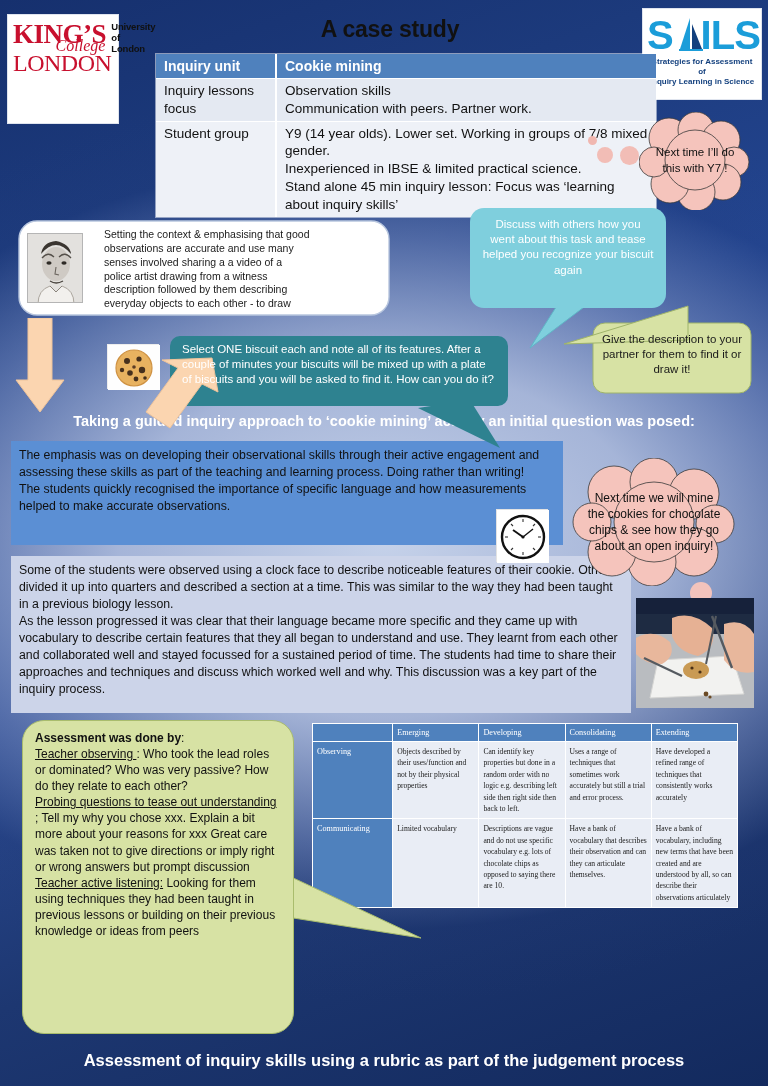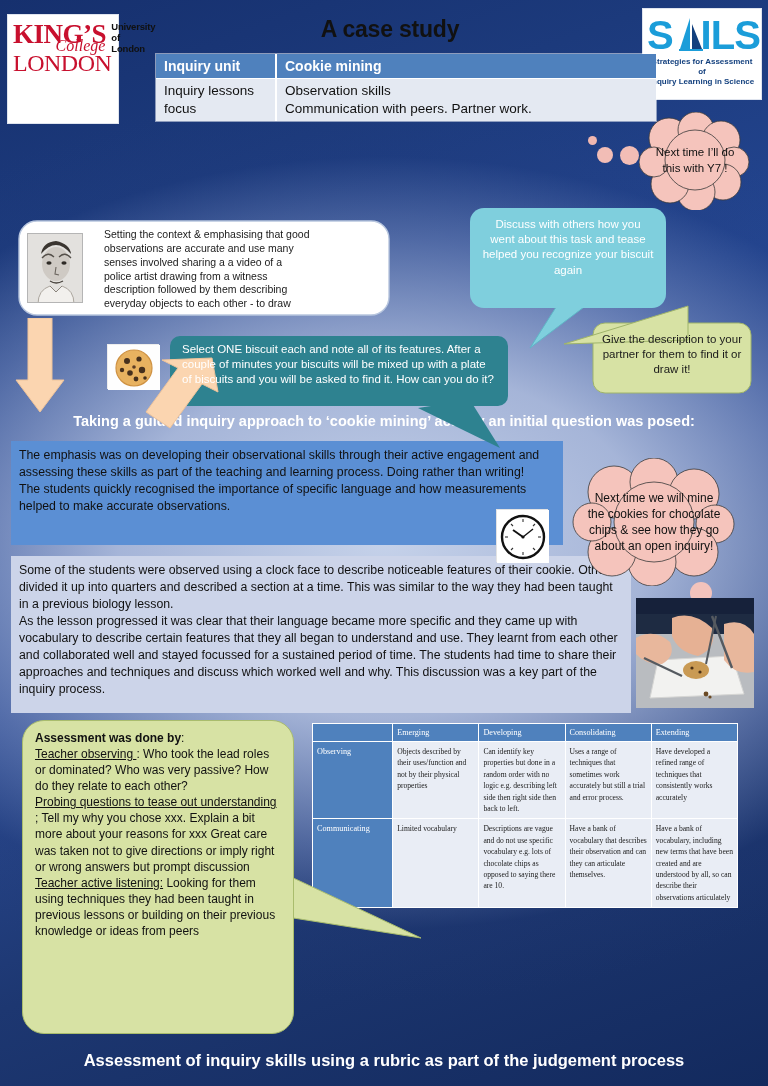--- a/index.html
+++ b/index.html
@@ -296,20 +296,26 @@
   <table id="info-table">
     <tbody>
       <tr>
         <th>Inquiry unit</th>
         <th>Cookie mining</th>
       </tr>
       <tr>
         <td style="white-space:pre-line;">Inquiry lessons focus</td>
         <td style="white-space:pre-line;">Observation skills
 Communication with peers. Partner work.</td>
+      </tr>
+      <tr class="row-alt">
+        <td style="white-space:pre-line;">Student group</td>
+        <td style="white-space:pre-line;">Y9 (14 year olds). Lower set. Working in groups of 7/8 mixed gender.
+Inexperienced in IBSE &amp; limited practical science.
+Stand alone 45 min inquiry lesson: Focus was ‘learning about inquiry skills’</td>
       </tr>
     </tbody>
   </table>
 
   <div class="cloud" id="cloud-y7">
     <svg width="112" height="98" viewBox="0 0 112 98">
       <g fill="#f5c4bc" stroke="#3a3a3a" stroke-width="0.8">
         <circle cx="30" cy="26" r="20"></circle>
           <circle cx="57" cy="18" r="18"></circle>
         <circle cx="82" cy="28" r="19"></circle>

